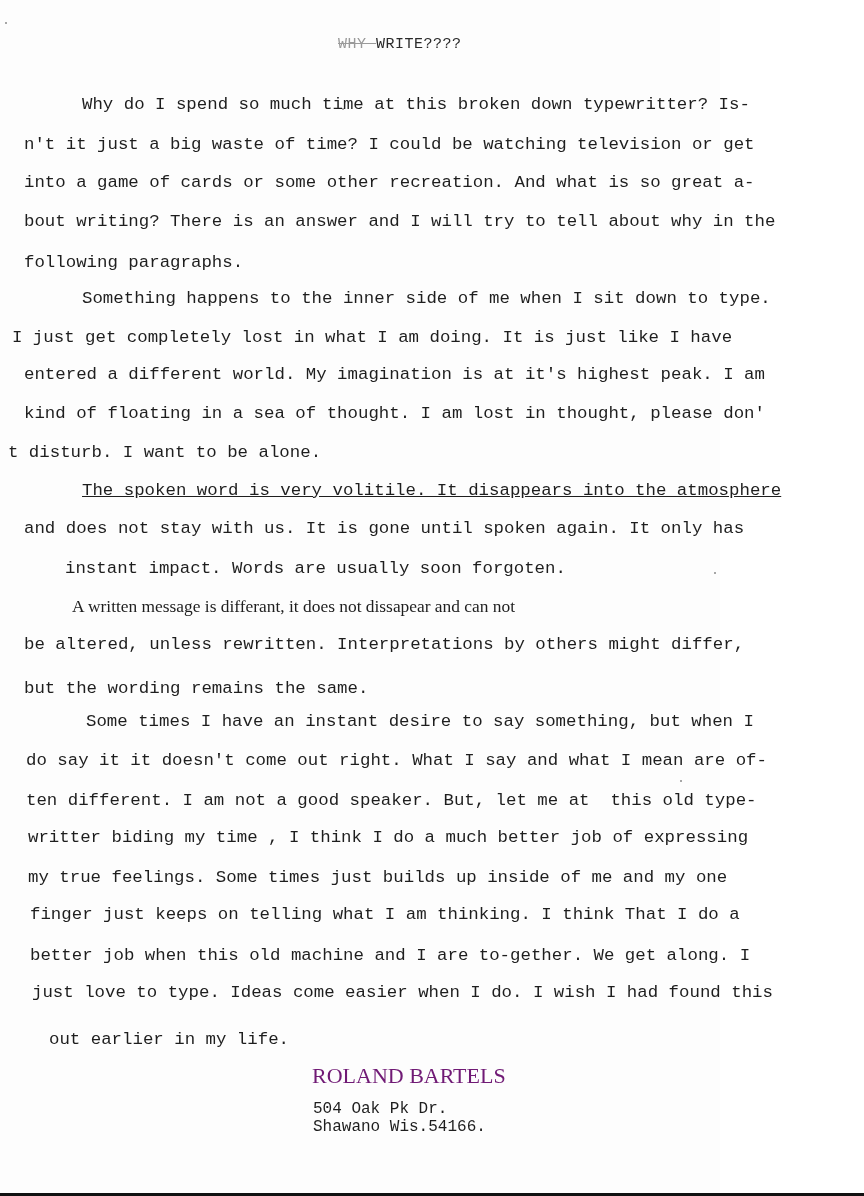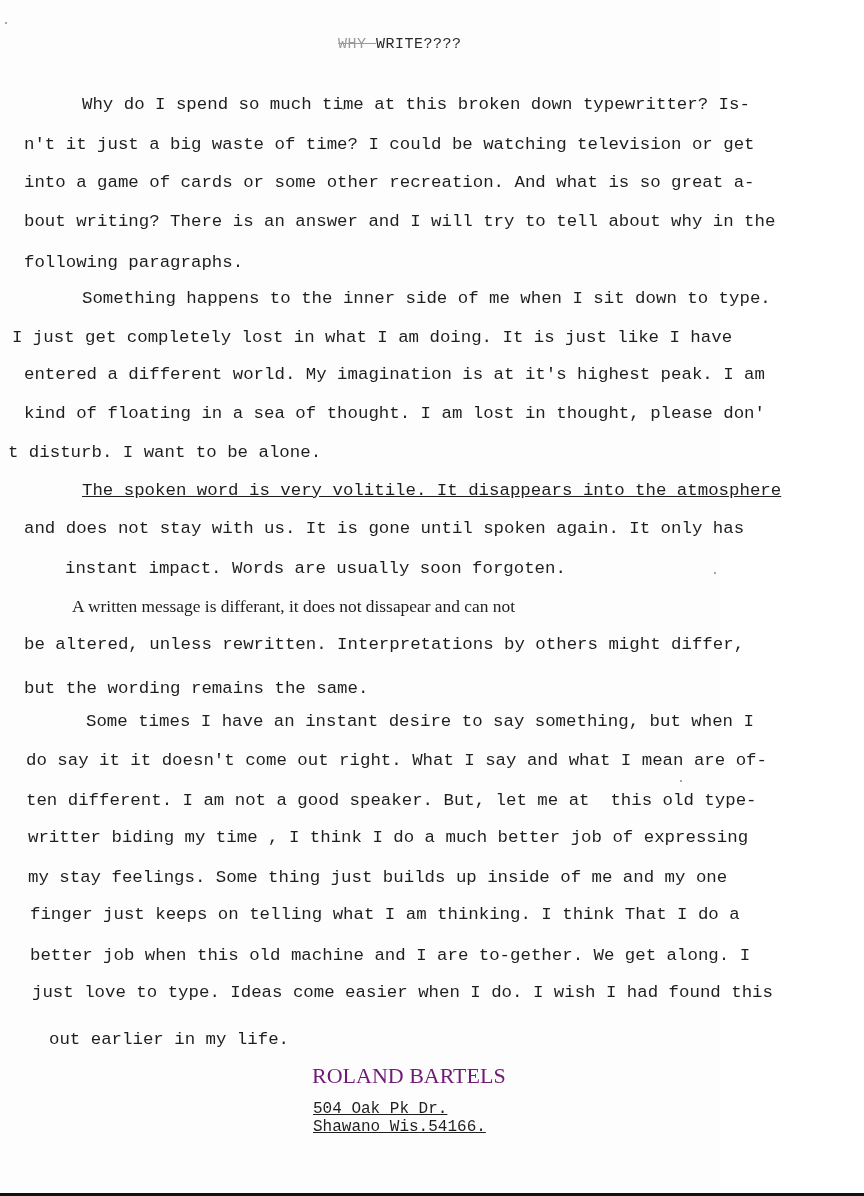--- a/index.html
+++ b/index.html
@@ -49,21 +49,20 @@
       font-family: "Liberation Serif", "DejaVu Serif", serif;
       font-size: 22px;
       color: #701a75;
     }
     .addr {
       position: absolute;
       white-space: pre;
       font-size: 16px;
       line-height: 18px;
       color: #1e1e1e;
-      text-decoration: underline;
     }
     .bottom-edge {
       position: absolute;
       left: 0; bottom: 0;
       width: 864px;
       height: 3px;
       background: #111;
     }
     .speck {
       position: absolute;
@@ -96,21 +95,21 @@
   <div class="line" style="top:560px;left:24px;margin-left:41px;">instant impact. Words are usually soon forgoten.</div>
 
   <div class="line" style="top:598px;left:72px;font-family:Liberation Serif, serif;">A written message is differant, it does not dissapear and can not</div>
   <div class="line" style="top:636px;left:24px;">be altered, unless rewritten. Interpretations by others might differ,</div>
   <div class="line" style="top:680px;left:24px;">but the wording remains the same.</div>
 
   <div class="line" style="top:713px;left:86px;">Some times I have an instant desire to say something, but when I</div>
   <div class="line" style="top:752px;left:26px;">do say it it doesn't come out right. What I say and what I mean are of-</div>
   <div class="line" style="top:792px;left:26px;">ten different. I am not a good speaker. But, let me at  this old type-</div>
   <div class="line" style="top:829px;left:28px;">writter biding my time , I think I do a much better job of expressing</div>
-  <div class="line" style="top:869px;left:28px;">my stay feelings. Some thing just builds up inside of me and my one</div>
+  <div class="line" style="top:869px;left:28px;">my true feelings. Some times just builds up inside of me and my one</div>
   <div class="line" style="top:906px;left:30px;">finger just keeps on telling what I am thinking. I think That I do a</div>
   <div class="line" style="top:947px;left:30px;">better job when this old machine and I are to-gether. We get along. I</div>
   <div class="line" style="top:984px;left:32px;">just love to type. Ideas come easier when I do. I wish I had found this</div>
   <div class="line" style="top:1031px;left:49px;">out earlier in my life.</div>
 
   <div class="sig" style="top:1063px;left:312px;">ROLAND BARTELS</div>
   <div class="addr" style="top:1100px;left:313px;">504 Oak Pk Dr.</div>
   <div class="addr" style="top:1118px;left:313px;">Shawano Wis.54166.</div>
 
   <div class="speck" style="top:22px;left:5px;"></div>

